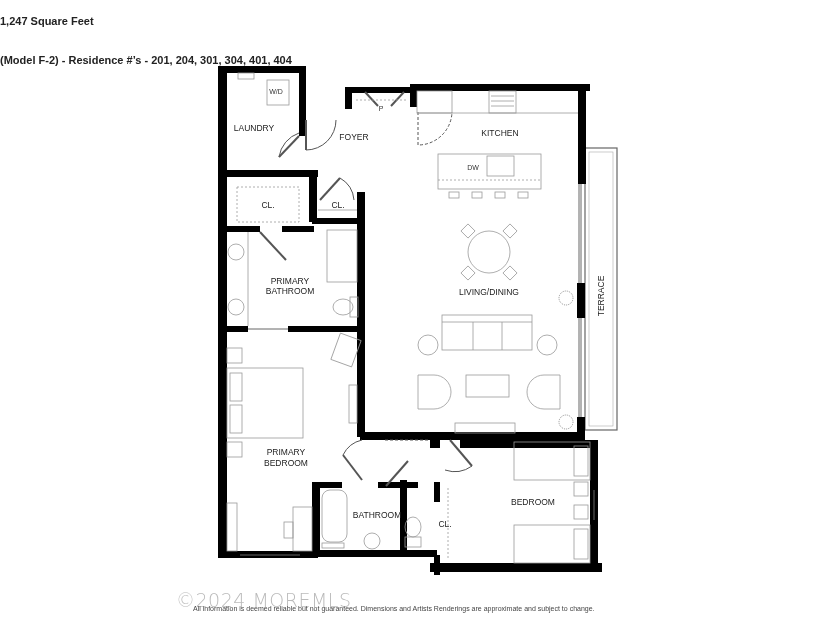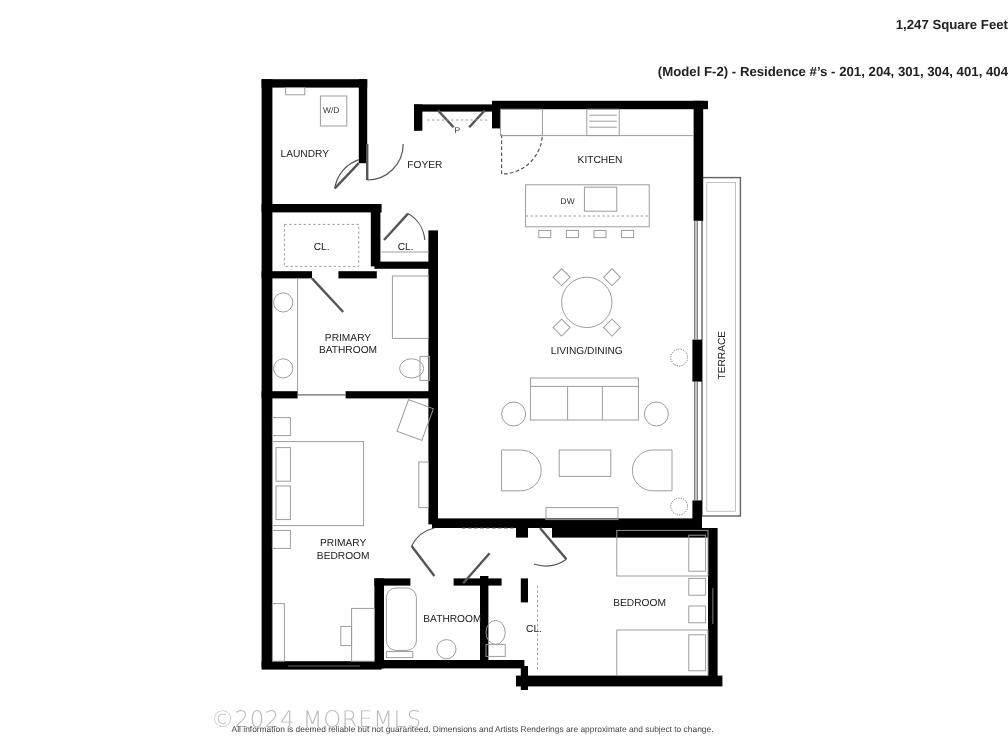--- a/index.html
+++ b/index.html
@@ -1,17 +1,17 @@
 <!DOCTYPE html>
 <html><head>
 <meta charset="utf-8">
 <style>
   html, body { margin: 0; padding: 0; background: #ffffff; }
   body { width: 840px; height: 630px; position: relative; overflow: hidden; font-family: "Liberation Sans", sans-serif; }
-  .title { position: absolute; left: 0; width: 840px; text-align: right; font-weight: bold; color: #222; font-size: 11px; }
+  .title { position: absolute; left: 0; width: 840px; text-align: left; font-weight: bold; color: #222; font-size: 11px; }
   #t1 { top: 15px; }
   #t2 { top: 54px; }
   svg.plan { position: absolute; left: 0; top: 0; }
   .room-label { font-family: "Liberation Sans", sans-serif; font-size: 8.5px; fill: #222; text-anchor: middle; }
   .small-label { font-family: "Liberation Sans", sans-serif; font-size: 7px; fill: #333; text-anchor: middle; }
   .watermark { position: absolute; left: 176px; top: 589px; font-size: 19px; color: #bbbbbb; letter-spacing: 0.5px; font-family: "DejaVu Sans", sans-serif; font-weight: 300; }
   .disclaimer { position: absolute; left: 193px; top: 605px; font-size: 7px; color: #444; white-space: nowrap; }
 </style>
 </head>
 <body>

